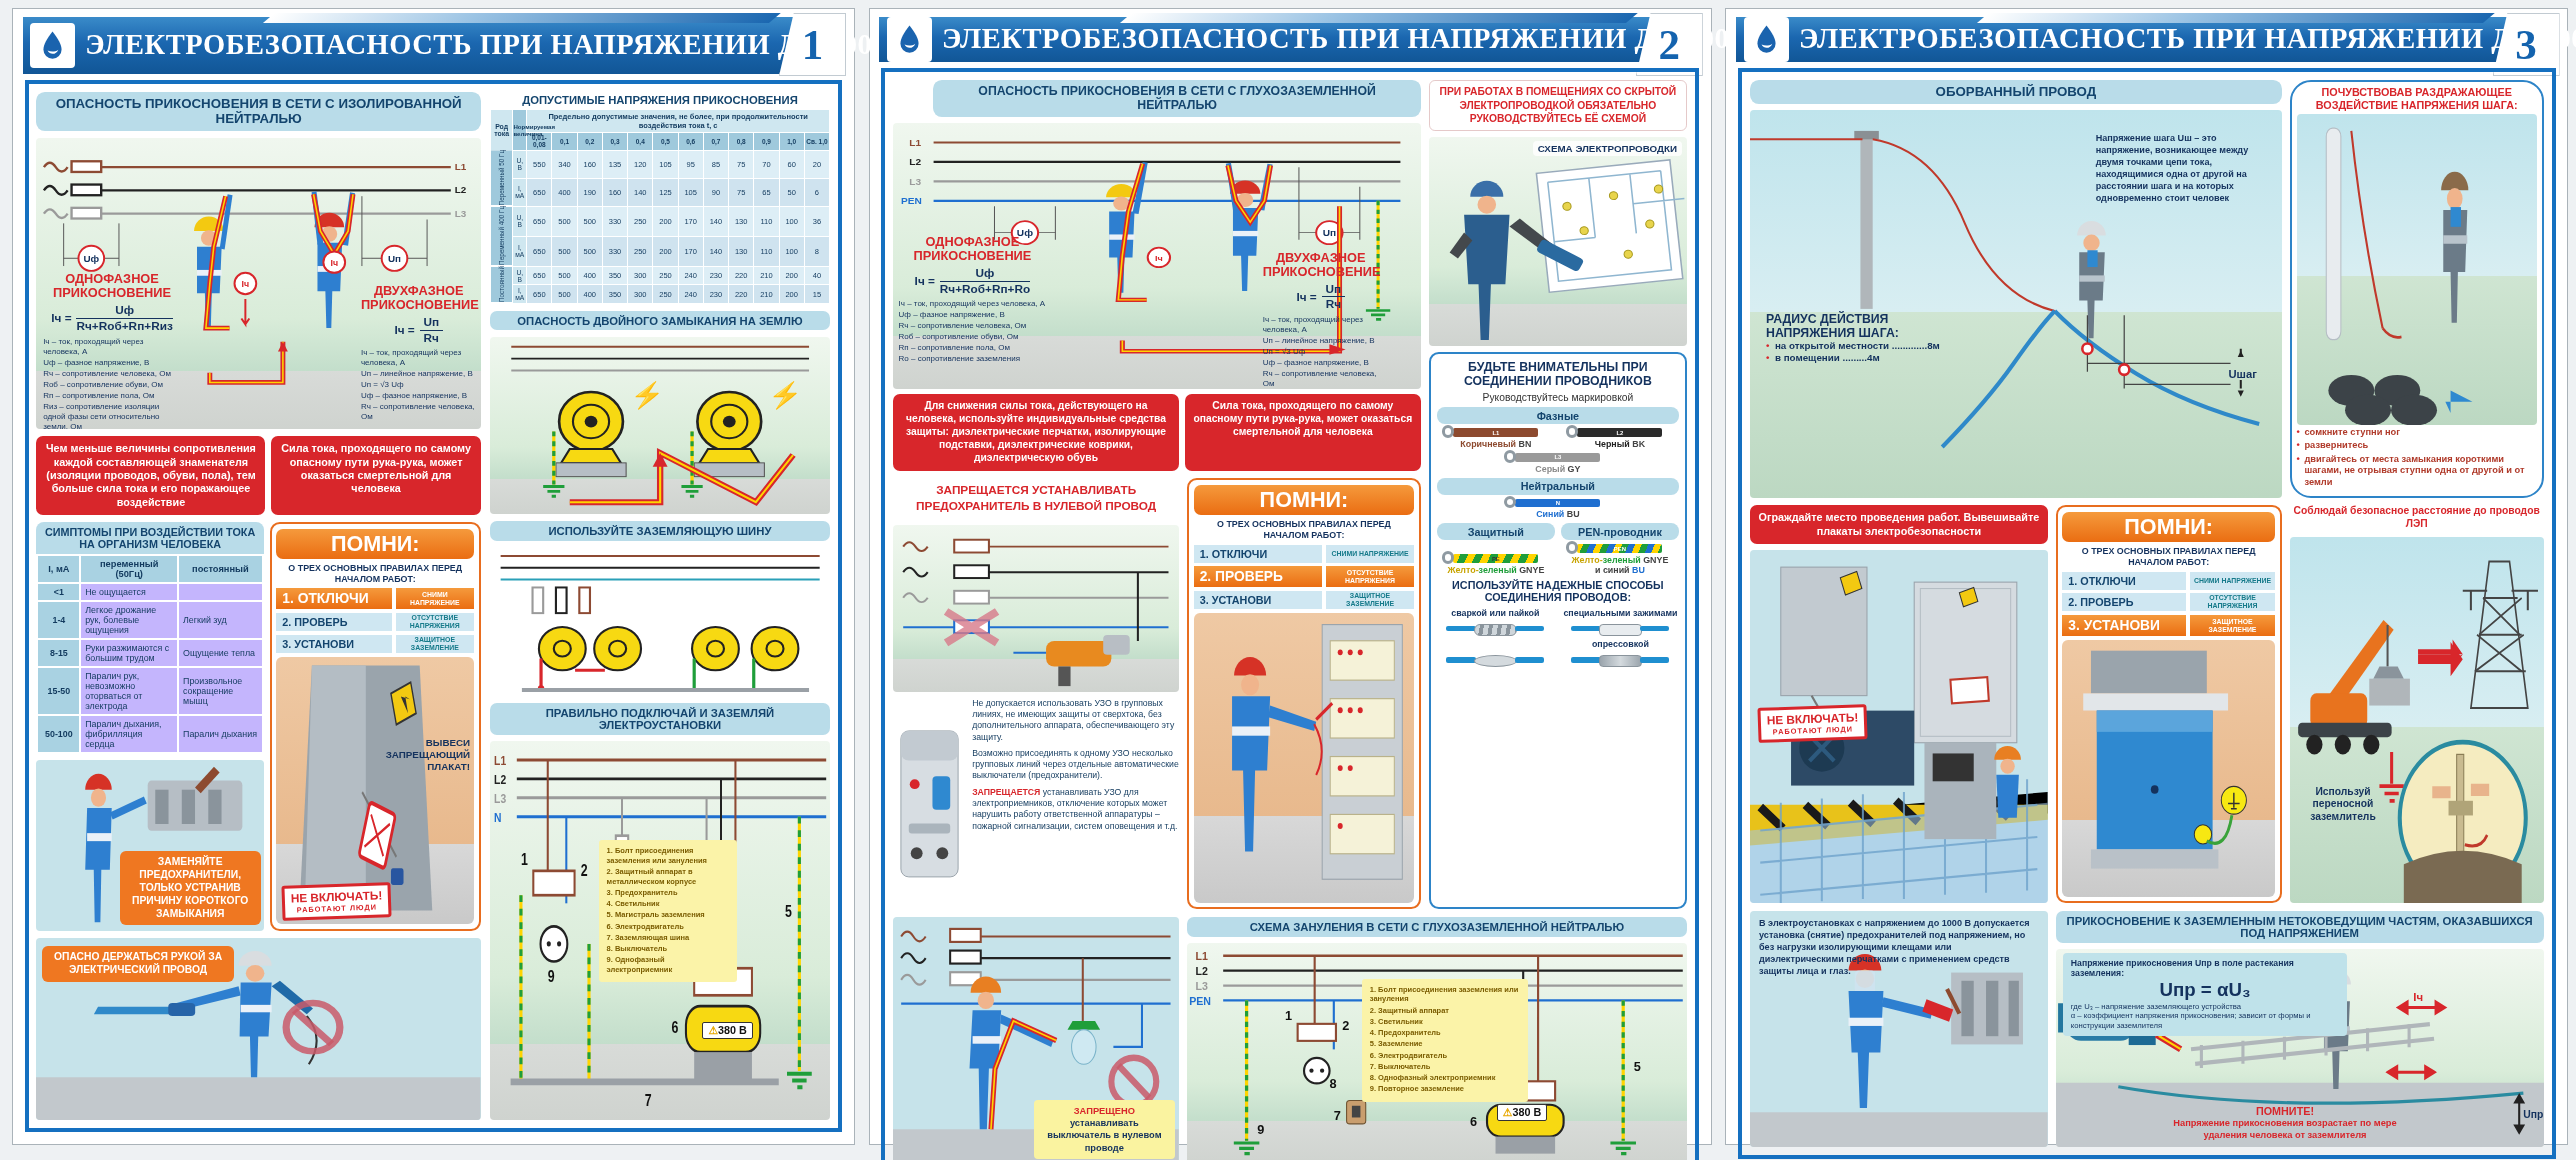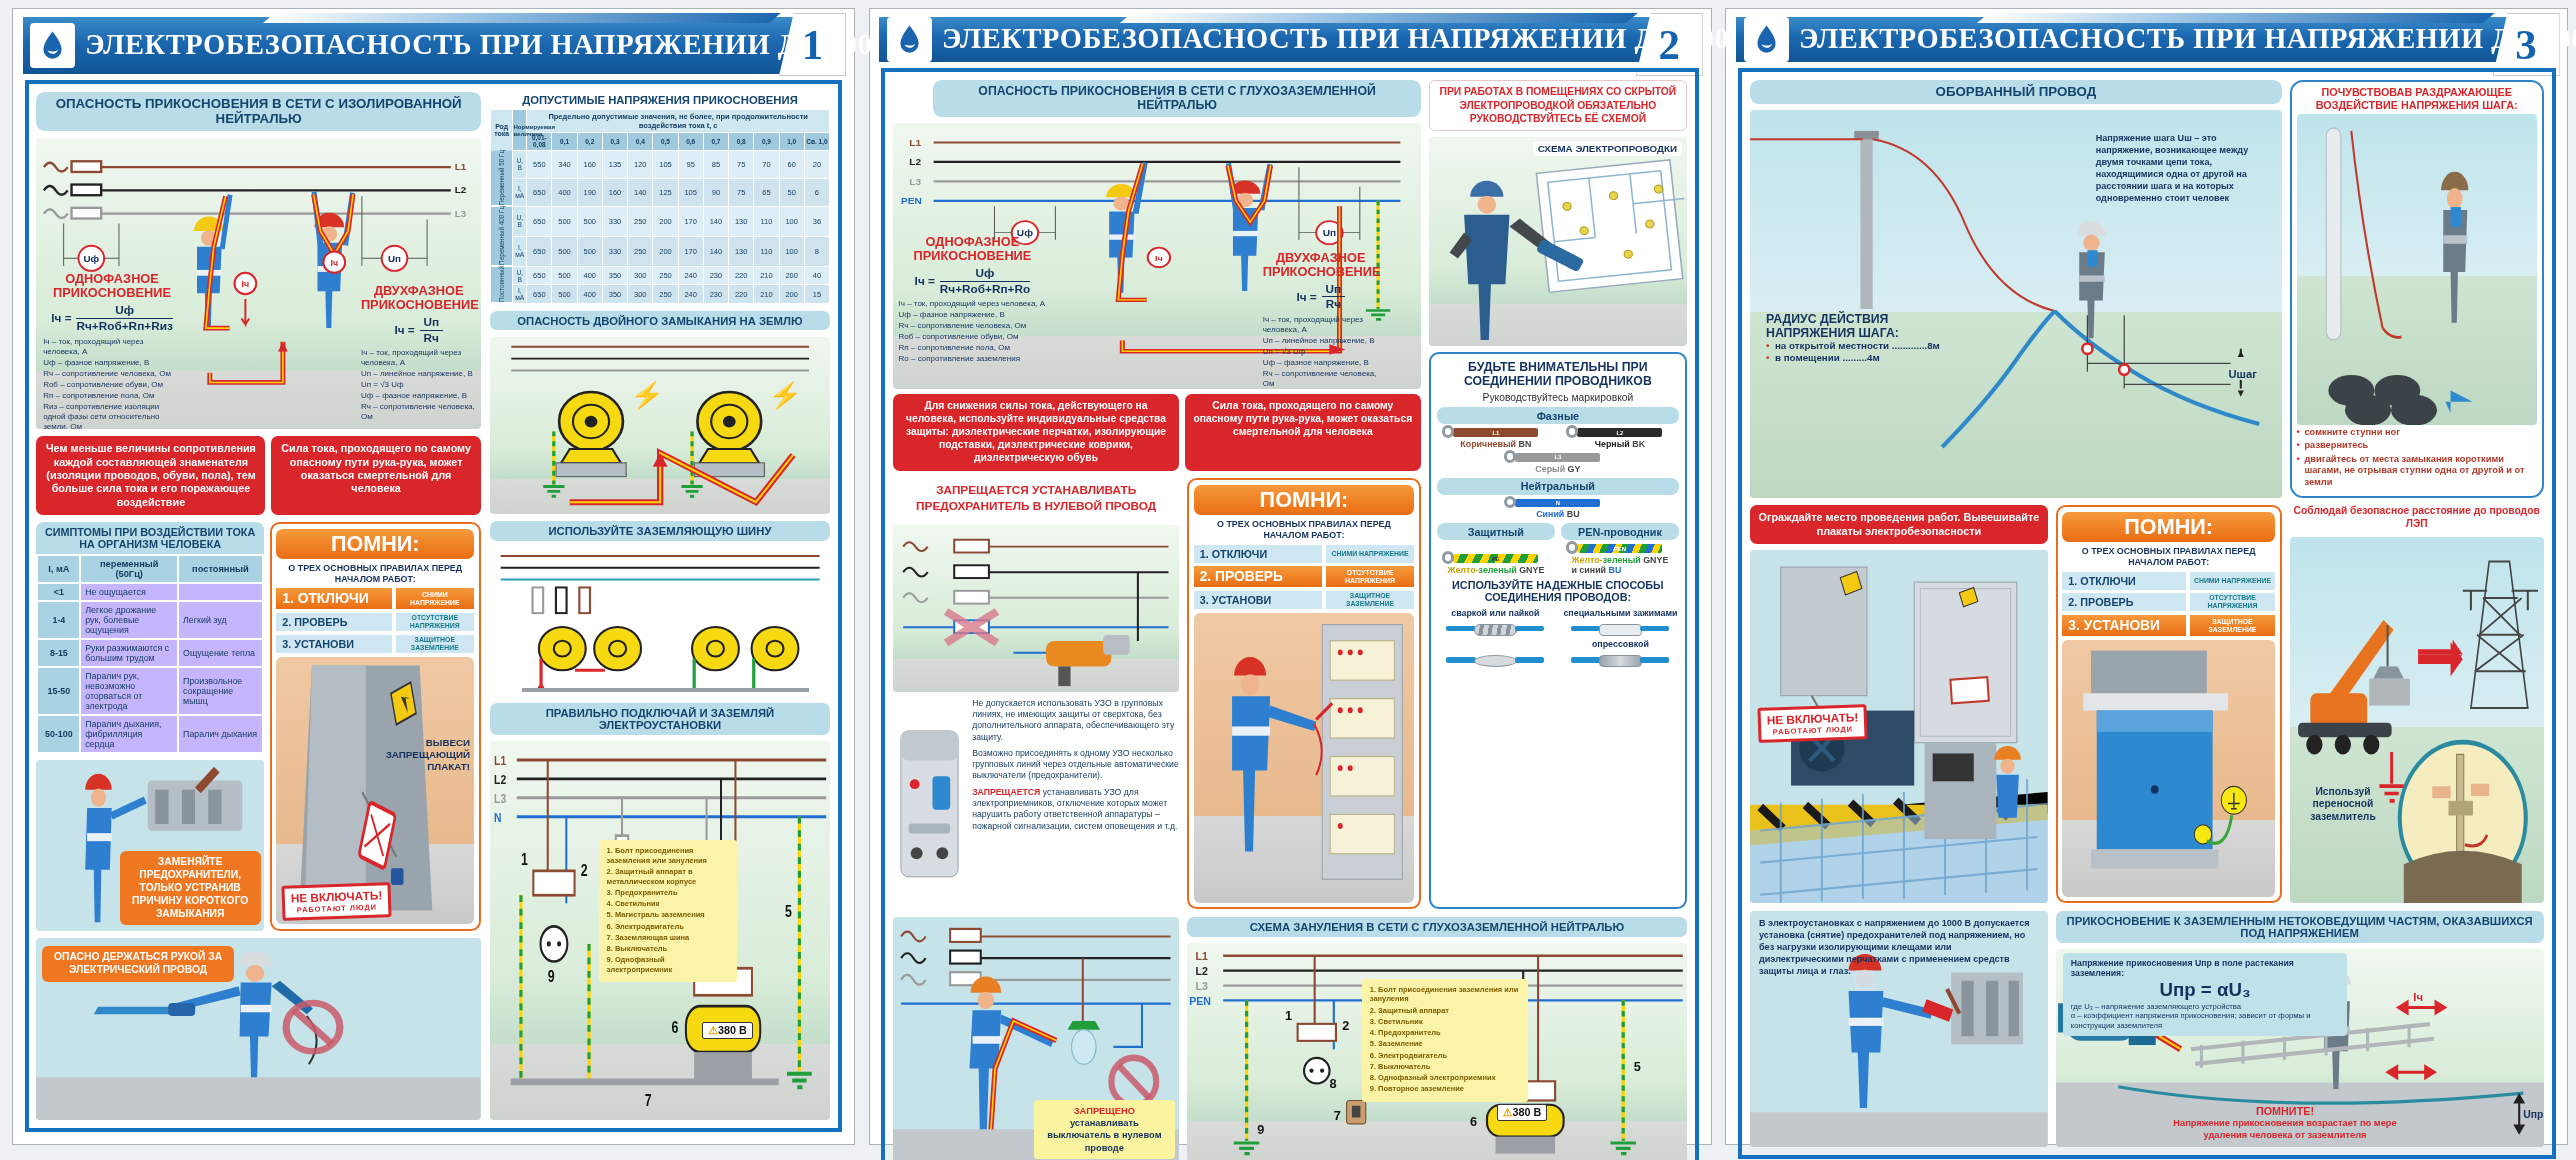--- a/index.html
+++ b/index.html
@@ -75,36 +75,36 @@
   .cond-title{color:#14325e;font-weight:bold;font-size:12.3px;text-align:center;line-height:1.15;}
   .cond-sub{color:#333;font-size:10.3px;text-align:center;}
   .chip{background:#b9dce9;color:#14456e;font-weight:bold;text-align:center;border-radius:7.9px;padding:2.5px;font-size:10.8px;}
   .wire-row{display:flex;justify-content:space-around;align-items:flex-end;gap:5.9px;}
   .wire{display:flex;flex-direction:column;align-items:center;gap:2px;}
   .wire .bar{height:8.9px;width:85px;border-radius:2px;position:relative;display:flex;align-items:center;justify-content:center;color:#fff;font-size:5.9px;font-weight:bold;}
   .wire .bar::before{content:"";position:absolute;left:-11.8px;top:-3px;width:12.8px;height:12.8px;border:3px solid #8f9aa2;border-radius:50%;background:#fff;box-sizing:border-box;}
   .bar.bn{background:#8d4a2f;}.bar.bk{background:#2b2b2b;}.bar.gy{background:#9a9a9a;}.bar.bu{background:#1f6fd0;}
   .bar.pe{background:repeating-linear-gradient(115deg,#ffd400 0 6.9px,#1f9e3a 6.9px 13.8px);color:#333;}
   .bar.pen{background:repeating-linear-gradient(115deg,#ffd400 0 5.9px,#1f9e3a 5.9px 11.8px,#1f6fd0 11.8px 17.7px);}
-  .wname{font-size:8.9px;font-weight:bold;color:#444;white-space:nowrap;}
+  .wname{font-size:8.9px;font-weight:bold;color:#444;white-space:nowrap;text-align:center;}
   .wname .cn-bn{color:#8d4a2f;}.wname .cn-bk{color:#222;}.wname .cn-gy{color:#8a8a8a;}.wname .cn-bu{color:#1f6fd0;}
   .wname .cn-ye{color:#c8a400;}.wname .cn-gr{color:#1f9e3a;}
   .join-title{color:#14325e;font-weight:bold;font-size:10.8px;text-align:center;line-height:1.15;}
   .join-grid{display:grid;grid-template-columns:1fr 1fr;gap:3px 7.9px;align-items:center;justify-items:center;}
   .jm{font-size:8.9px;font-weight:bold;color:#14325e;text-align:center;}
   .jpic{width:98px;height:15.7px;position:relative;}
   .jpic::before,.jpic::after{content:"";position:absolute;top:4.9px;width:29.5px;height:5.9px;background:#1f8fd0;border-radius:2px;}
   .jpic::before{left:0;}.jpic::after{right:0;}
   .jpic .mid{position:absolute;left:27.5px;right:27.5px;top:3px;height:9.8px;background:#b9c2c9;border-radius:3.9px;border:1px solid #8a949c;}
   
   .uzo-text{font-size:8.7px;color:#123a5e;line-height:1.3;}
   .uzo-text p{margin:0 0 4.9px;}
   .uzo-text .ban{color:#d8262b;font-weight:bold;}
   .small-navy{color:#14325e;font-weight:bold;}
-  .feel-box{border:2px solid #2d84c8;border-radius:13px;background:#fff;padding:4.9px;display:flex;flex-direction:column;gap:2px;}
+  .feel-box{border:2px solid #2d84c8;border-radius:21px;background:#fff;padding:4.9px;display:flex;flex-direction:column;gap:2px;}
   .feel-title{color:#d8262b;font-weight:bold;font-size:10.8px;text-align:center;line-height:1.2;}
   .feel-list{font-size:9.3px;color:#b03a2a;font-weight:bold;line-height:1.25;}
   .feel-list .leg-i{margin-bottom:2px;padding-left:7.9px;position:relative;}
   .feel-list .leg-i::before{content:"•";position:absolute;left:0;color:#d8262b;}
   .upr-box{background:#bfe2ea;border-radius:3.9px;padding:4.9px 7.9px;color:#14325e;}
   .upr-box .intro{font-size:8.7px;font-weight:bold;}
   .upr-box .f{font-size:18.7px;font-weight:bold;text-align:center;margin:1px 0;}
   .upr-box .w{font-size:7.7px;line-height:1.25;}
   .remind{color:#d8262b;font-weight:bold;text-align:center;line-height:1.25;}
   .remind .t1{font-size:10.8px;}

